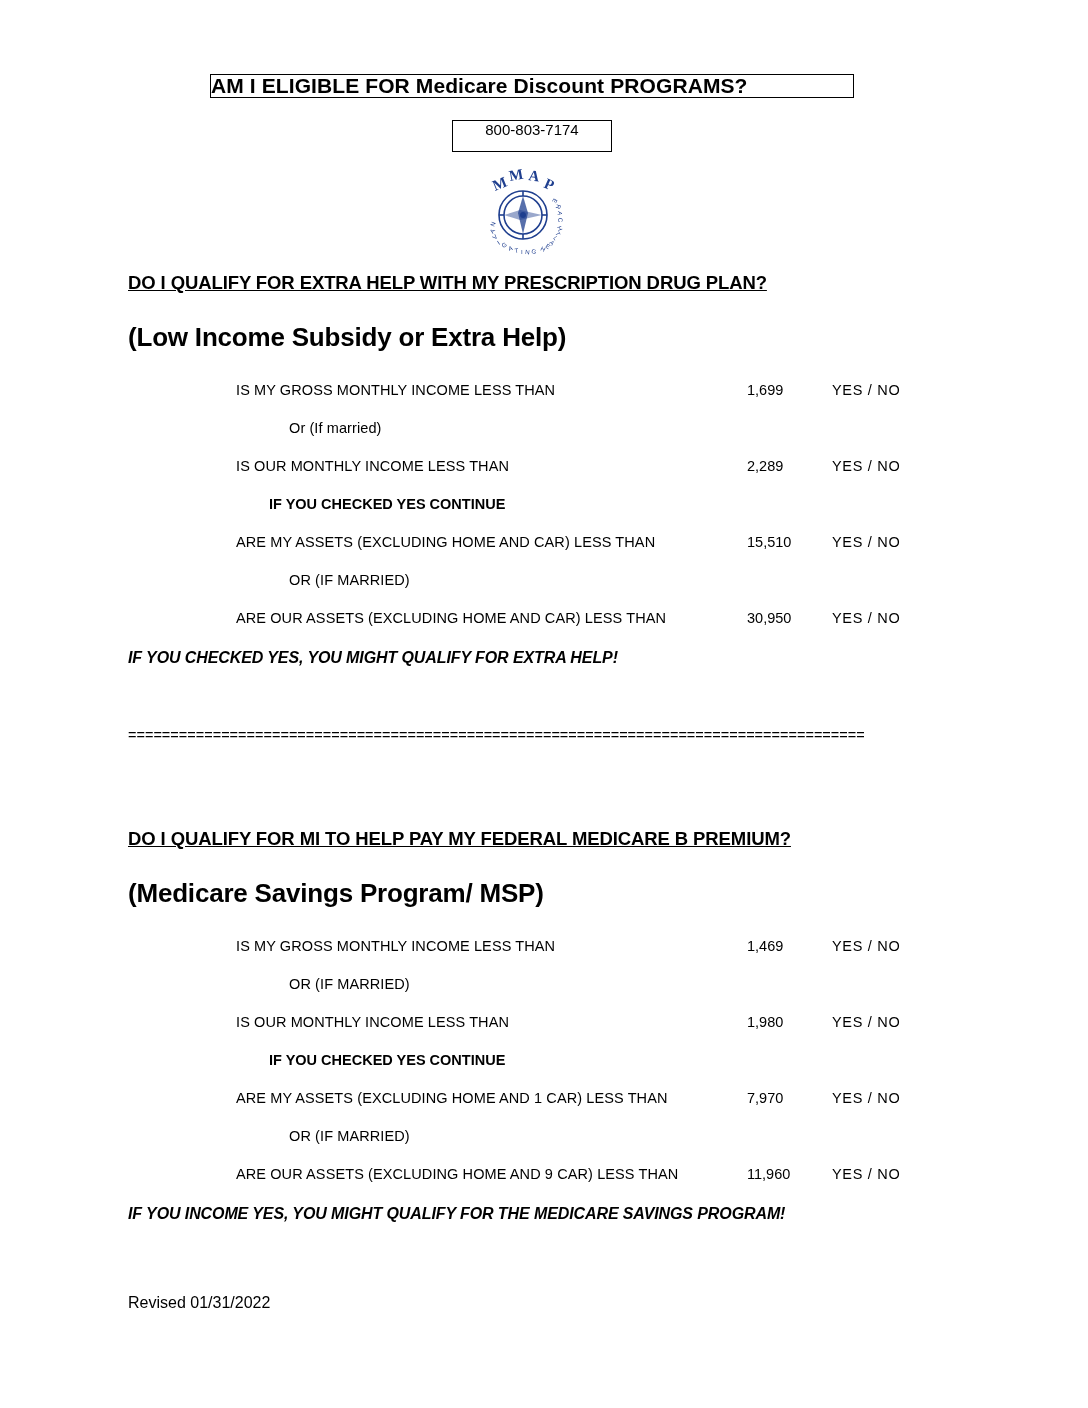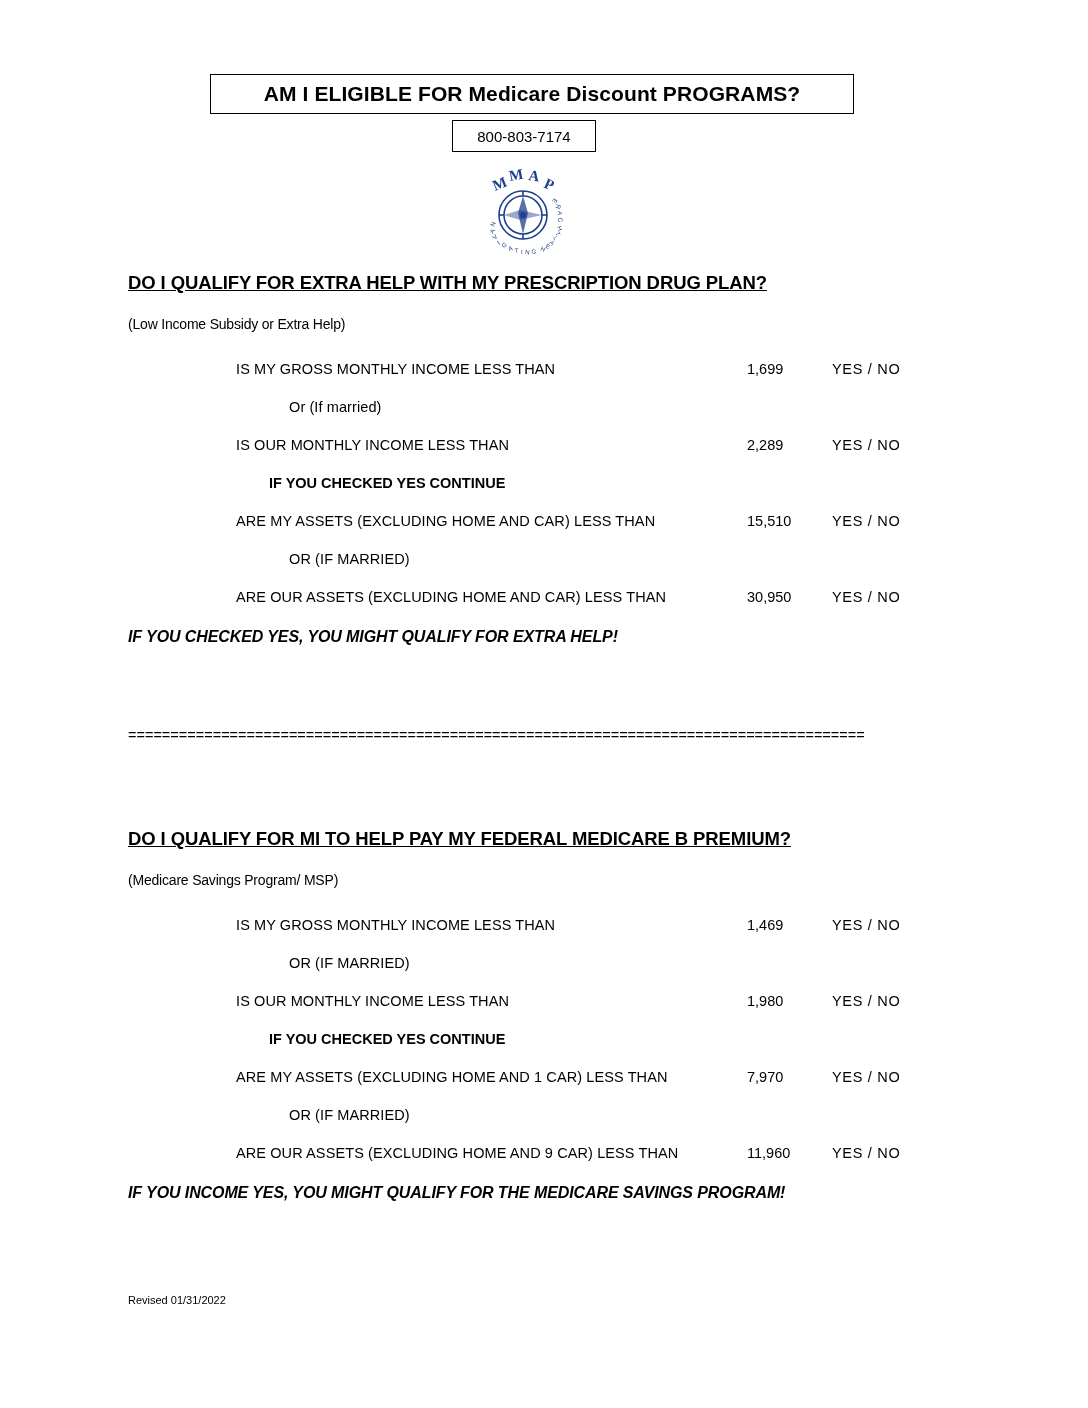--- a/index.html
+++ b/index.html
@@ -21,42 +21,40 @@
     height: 1408px;
     box-sizing: border-box;
   }
 
   
   .title-box {
     position: absolute;
     left: 210px;
     top: 74px;
     width: 644px;
-    height: 40px;
+    height: 24px;
     border: 1.5px solid #000;
     display: flex;
     align-items: center;
-    justify-content: center;
     box-sizing: border-box;
   }
   .title-box .title-text {
     font-size: 21px;
     font-weight: bold;
     letter-spacing: 0.1px;
     white-space: nowrap;
   }
   .phone-box {
     position: absolute;
     left: 452px;
     top: 120px;
-    width: 144px;
+    width: 160px;
     height: 32px;
     border: 1.3px solid #000;
     display: flex;
-    align-items: center;
     justify-content: center;
     box-sizing: border-box;
   }
   .phone-box .phone-text {
     font-size: 15px;
   }
 
   
   .logo {
     position: absolute;
@@ -78,23 +76,23 @@
   .sec-heading {
     margin-left: 128px;
     font-size: 18.5px;
     font-weight: bold;
     text-decoration: underline;
     letter-spacing: -0.1px;
     white-space: nowrap;
   }
   .sec-subheading {
     margin-left: 128px;
-    margin-top: 22px;
-    font-size: 14px;
-    font-weight: normal;
+    margin-top: 28px;
+    font-size: 26px;
+    font-weight: bold;
     letter-spacing: -0.2px;
   }
 
   .rows {
     margin-top: 18px;
     padding-left: 44px;
   }
   .row {
     position: relative;
     height: 38px;
@@ -151,21 +149,21 @@
     letter-spacing: 0px;
     line-height: 14px;
     height: 18px;
   }
 
   
   .footer {
     position: absolute;
     left: 128px;
     top: 1294px;
-    font-size: 11px;
+    font-size: 16px;
   }
 </style>
 </head>
 <body>
 
 <div class="page">
 
   <div class="title-box">
     <span class="title-text">AM I ELIGIBLE FOR Medicare Discount PROGRAMS?</span>
   </div>

